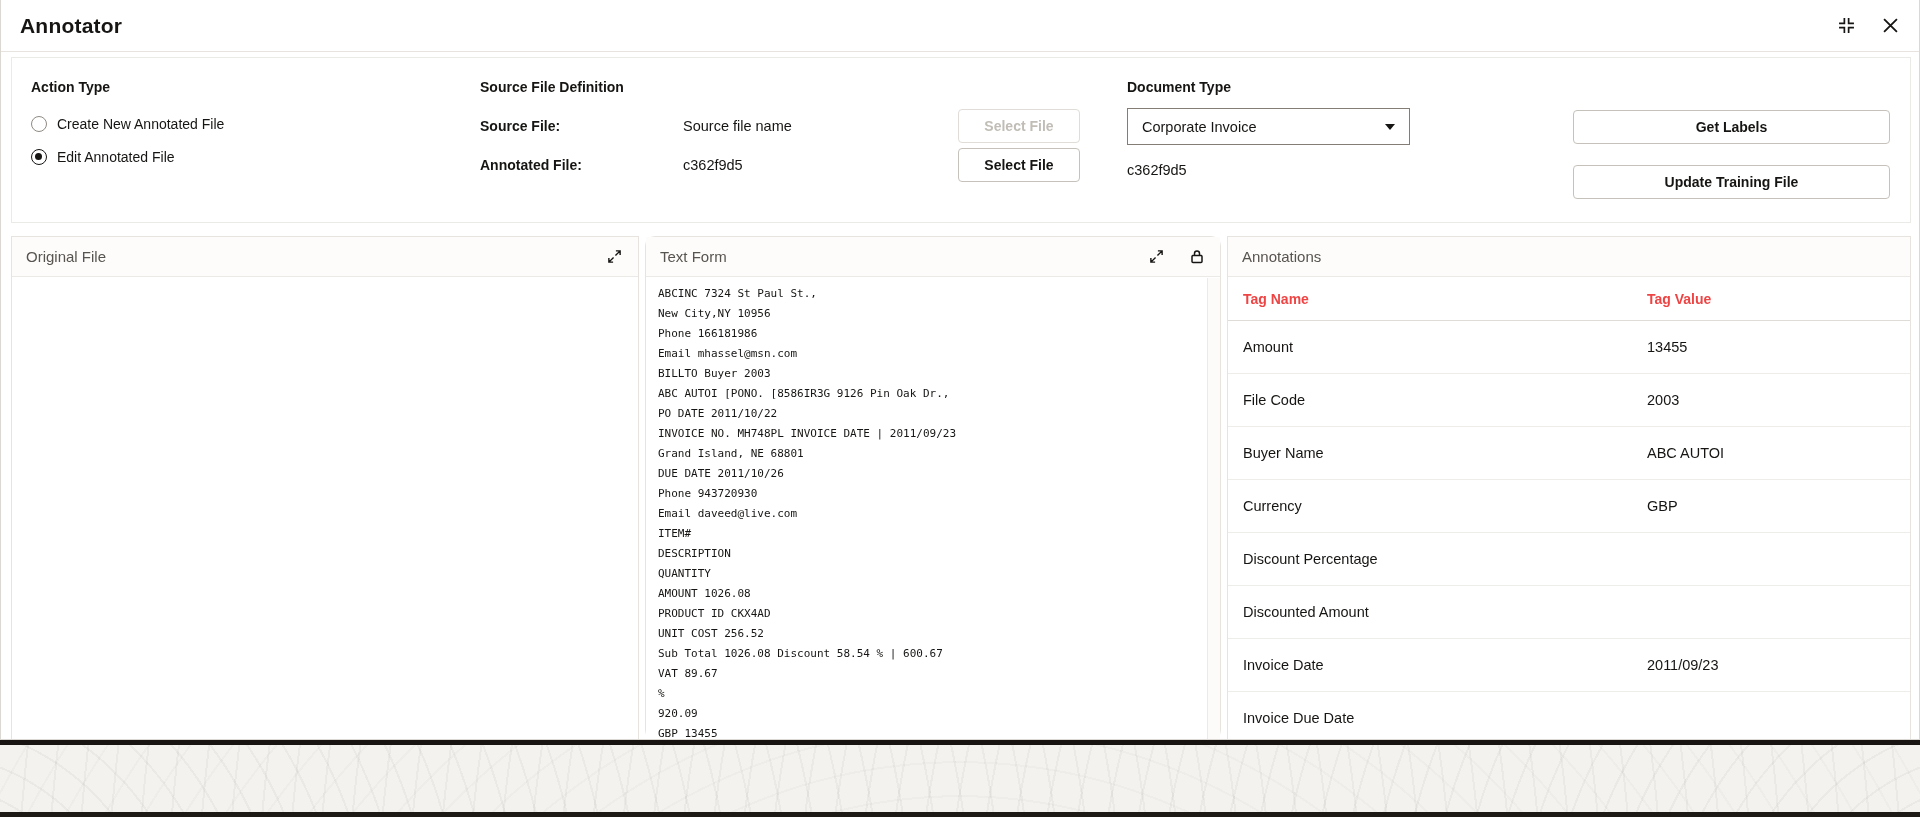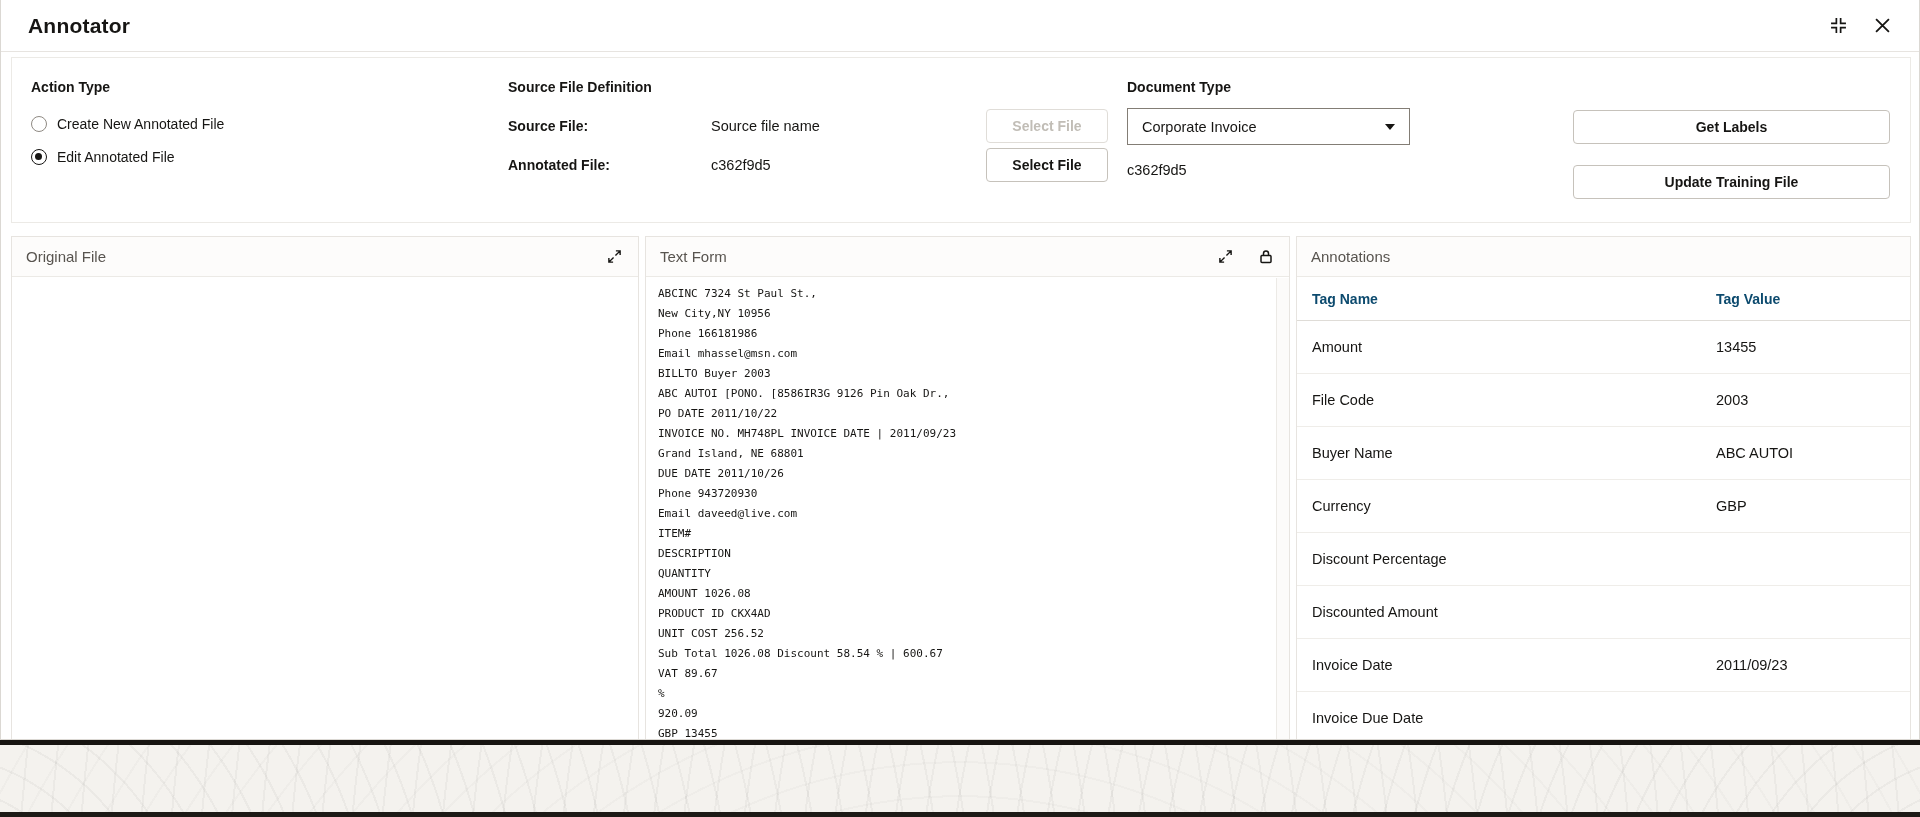--- a/index.html
+++ b/index.html
@@ -17,36 +17,36 @@
       repeating-radial-gradient(circle at 104% 118%, rgba(22,21,19,0.04) 0 2px, transparent 2px 30px),
       repeating-radial-gradient(circle at 50% 160%, rgba(22,21,19,0.025) 0 2px, transparent 2px 34px);
   }
   .modal {
     position:absolute; left:0; top:0; width:1920px; height:740px;
     background:#fff; border:1px solid #dbd8d3; border-top:none; overflow:hidden;
   }
   
   .app-header {
     height:52px; border-bottom:1px solid #e7e4e0;
-    display:flex; align-items:center; padding:0 27px;
+    display:flex; align-items:center; padding:0 19px;
   }
   .app-title { font-size:21px; font-weight:700; color:#161513; letter-spacing:0.2px; }
   .window-controls { margin-left:auto; display:flex; align-items:center; gap:24px; }
   .icon-btn {
     background:none; border:none; padding:2px; cursor:pointer;
     display:inline-flex; align-items:center; justify-content:center;
   }
   
   .form-card {
     position:absolute; left:10px; top:57px; width:1900px; height:166px;
     border:1px solid #eceae6; background:#fff;
   }
   .col { position:absolute; top:21px; }
   .col-action { left:19px; }
-  .col-source { left:496px; }
+  .col-source { left:468px; }
   .col-doc { left:1115px; width:283px; }
   .col-actions { left:1561px; top:52px; width:317px; }
   .section-label { font-size:14px; font-weight:700; color:#161513; }
   .radio-row { display:flex; align-items:flex-end; gap:10px; cursor:pointer; font-size:14px; }
   .radio-row.first { margin-top:21px; }
   .radio-row.second { margin-top:17px; }
   .radio {
     width:16px; height:16px; border-radius:50%;
     border:1.5px solid #8f8a83; background:#fff; position:relative; flex:0 0 16px;
   }
@@ -82,21 +82,21 @@
     border-top:6px solid #161513;
   }
   .doc-file-value { margin-top:17px; font-size:14.5px; color:#161513; }
   
   .panels {
     position:absolute; left:10px; top:236px; width:1900px; height:504px;
     display:flex; gap:6px; overflow:hidden;
   }
   .panel { border:1px solid #e7e4e0; background:#fff; display:flex; flex-direction:column; }
   .panel-original { width:628px; }
-  .panel-text { width:645px; position:relative; }
+  .panel-text { width:576px; position:relative;border-radius:10px; }
   .panel-ann { flex:1; }
   .panel-header {
     height:40px; flex:0 0 40px; border-bottom:1px solid #eceae6; background:#fdfcfb;
     display:flex; align-items:center; padding:0 14px;
   }
   .panel-title { font-size:15px; font-weight:400; color:#58544f; }
   .panel-header .header-icons { margin-left:auto; display:flex; align-items:center; gap:22px; }
   .panel-body { flex:1; background:#fff; }
   .text-content {
     font-family:"DejaVu Sans Mono","Liberation Mono",monospace;
@@ -111,21 +111,21 @@
   .v-scrollbar .down-arrow {
     position:absolute; bottom:3px; left:3px; width:0; height:0;
     border-left:4px solid transparent; border-right:4px solid transparent;
     border-top:5px solid #6b6archive660;
     border-top-color:#6b6660;
   }
   
   .ann-head {
     display:grid; grid-template-columns:404px 1fr; align-items:center;
     height:44px; padding-left:15px; border-bottom:1px solid #dfdcd7;
-    font-size:14px; font-weight:700; color:#0c4a6e;
+    font-size:14px; font-weight:700; color:#ef4444;
   }
   .ann-row {
     display:grid; grid-template-columns:404px 1fr; align-items:center;
     height:53px; padding-left:15px; border-bottom:1px solid #efede9;
     font-size:14.5px; color:#161513; cursor:pointer;
   }
   .ann-cell { overflow:hidden; text-overflow:ellipsis; white-space:nowrap; }
   
   .dark-bar { position:absolute; left:0; top:740px; width:1920px; height:5px; background:#171411; }
   .footer-bar { position:absolute; left:0; top:812px; width:1920px; height:5px; background:#1d1a16; }

